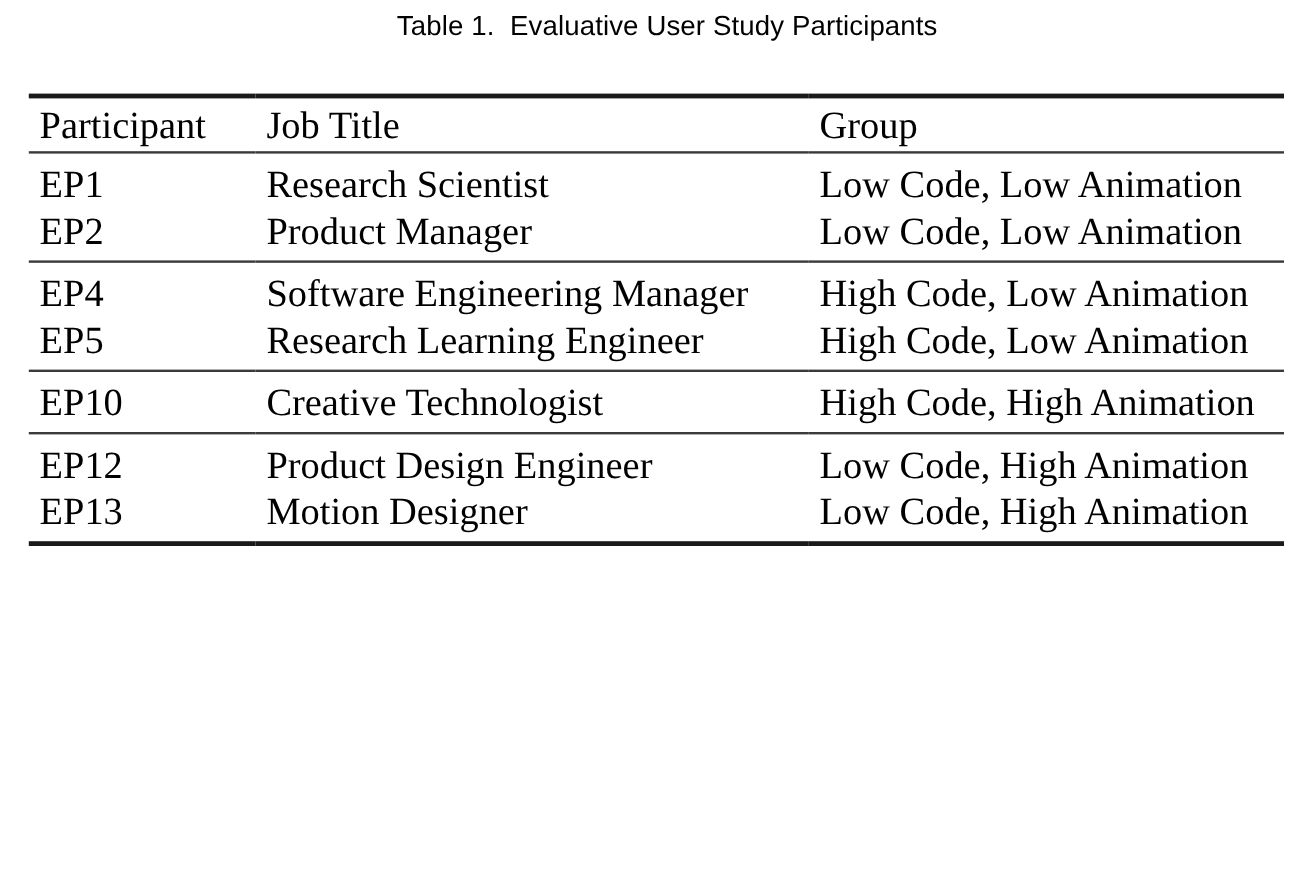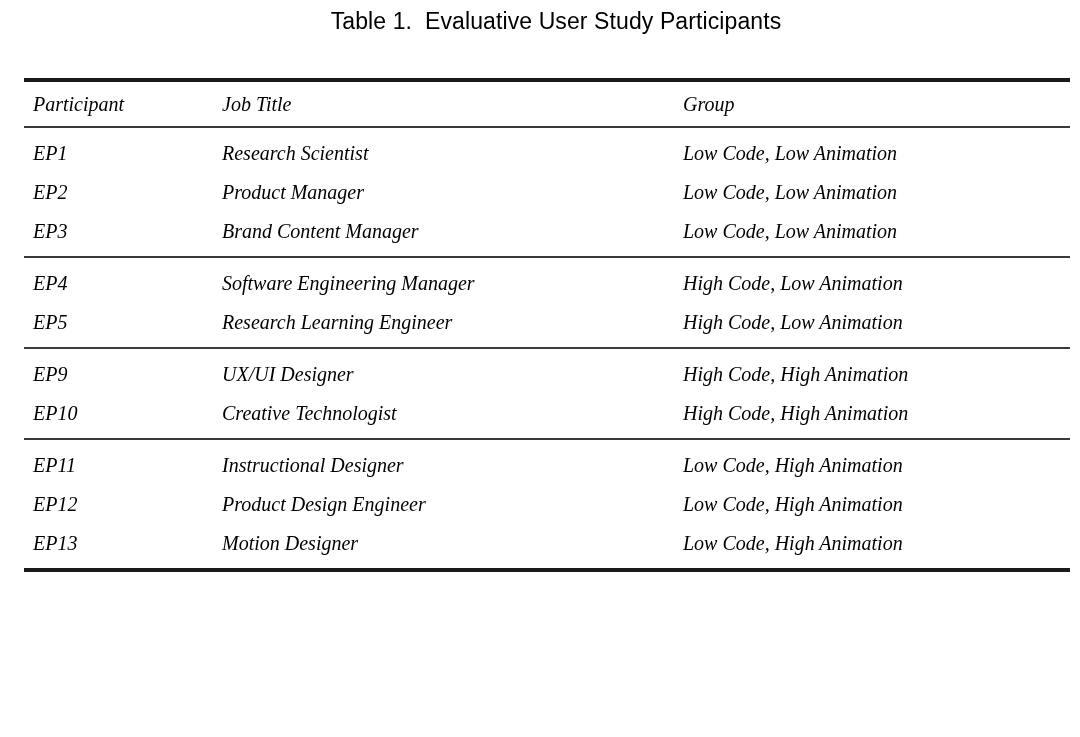--- a/index.html
+++ b/index.html
@@ -43,22 +43,21 @@
     position: absolute;
     left: 24px;
     top: 78px;
     width: 1046px;
   }
 
   table.booktabs {
     border-collapse: collapse;
     width: 1046px;
     table-layout: fixed;
-    font-size: 20px;
-    font-style: italic;
+    font-size: 32px;
   }
 
   table.booktabs col.c-participant { width: 189px; }
   table.booktabs col.c-jobtitle    { width: 461px; }
   table.booktabs col.c-group       { width: 396px; }
 
   table.booktabs th,
   table.booktabs td {
     text-align: left;
     vertical-align: baseline;
@@ -157,31 +156,20 @@
           <td>
               <span class="cell">EP2</span>
             </td>
           <td>
               <span class="cell">Product Manager</span>
             </td>
           <td>
               <span class="cell">Low Code, Low Animation</span>
             </td>
         </tr>
-        <tr>
-          <td>
-              <span class="cell">EP3</span>
-            </td>
-          <td>
-              <span class="cell">Brand Content Manager</span>
-            </td>
-          <td>
-              <span class="cell">Low Code, Low Animation</span>
-            </td>
-        </tr>
         <tr class="pad-before">
             <td colspan="3"></td>
           </tr>
         <tr class="rule-mid">
             <td colspan="3"></td>
           </tr>
       </tbody>
 
       <tbody>
         <tr class="pad-after">
@@ -216,63 +204,41 @@
             <td colspan="3"></td>
           </tr>
       </tbody>
 
       <tbody>
         <tr class="pad-after">
             <td colspan="3"></td>
           </tr>
         <tr>
           <td>
-              <span class="cell">EP9</span>
-            </td>
-          <td>
-              <span class="cell">UX/UI Designer</span>
+              <span class="cell">EP10</span>
+            </td>
+          <td>
+              <span class="cell">Creative Technologist</span>
             </td>
           <td>
               <span class="cell">High Code, High Animation</span>
             </td>
         </tr>
-        <tr>
-          <td>
-              <span class="cell">EP10</span>
-            </td>
-          <td>
-              <span class="cell">Creative Technologist</span>
-            </td>
-          <td>
-              <span class="cell">High Code, High Animation</span>
-            </td>
-        </tr>
-        <tr class="pad-before">
-            <td colspan="3"></td>
-          </tr>
-        <tr class="rule-mid">
-            <td colspan="3"></td>
-          </tr>
-      </tbody>
-
-      <tbody>
-        <tr class="pad-after">
-            <td colspan="3"></td>
-          </tr>
-        <tr>
-          <td>
-              <span class="cell">EP11</span>
-            </td>
-          <td>
-              <span class="cell">Instructional Designer</span>
-            </td>
-          <td>
-              <span class="cell">Low Code, High Animation</span>
-            </td>
-        </tr>
+        <tr class="pad-before">
+            <td colspan="3"></td>
+          </tr>
+        <tr class="rule-mid">
+            <td colspan="3"></td>
+          </tr>
+      </tbody>
+
+      <tbody>
+        <tr class="pad-after">
+            <td colspan="3"></td>
+          </tr>
         <tr>
           <td>
               <span class="cell">EP12</span>
             </td>
           <td>
               <span class="cell">Product Design Engineer</span>
             </td>
           <td>
               <span class="cell">Low Code, High Animation</span>
             </td>

